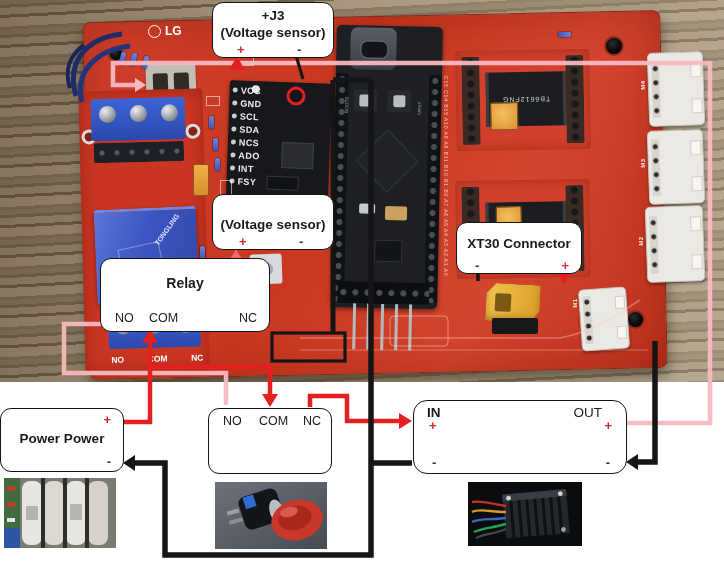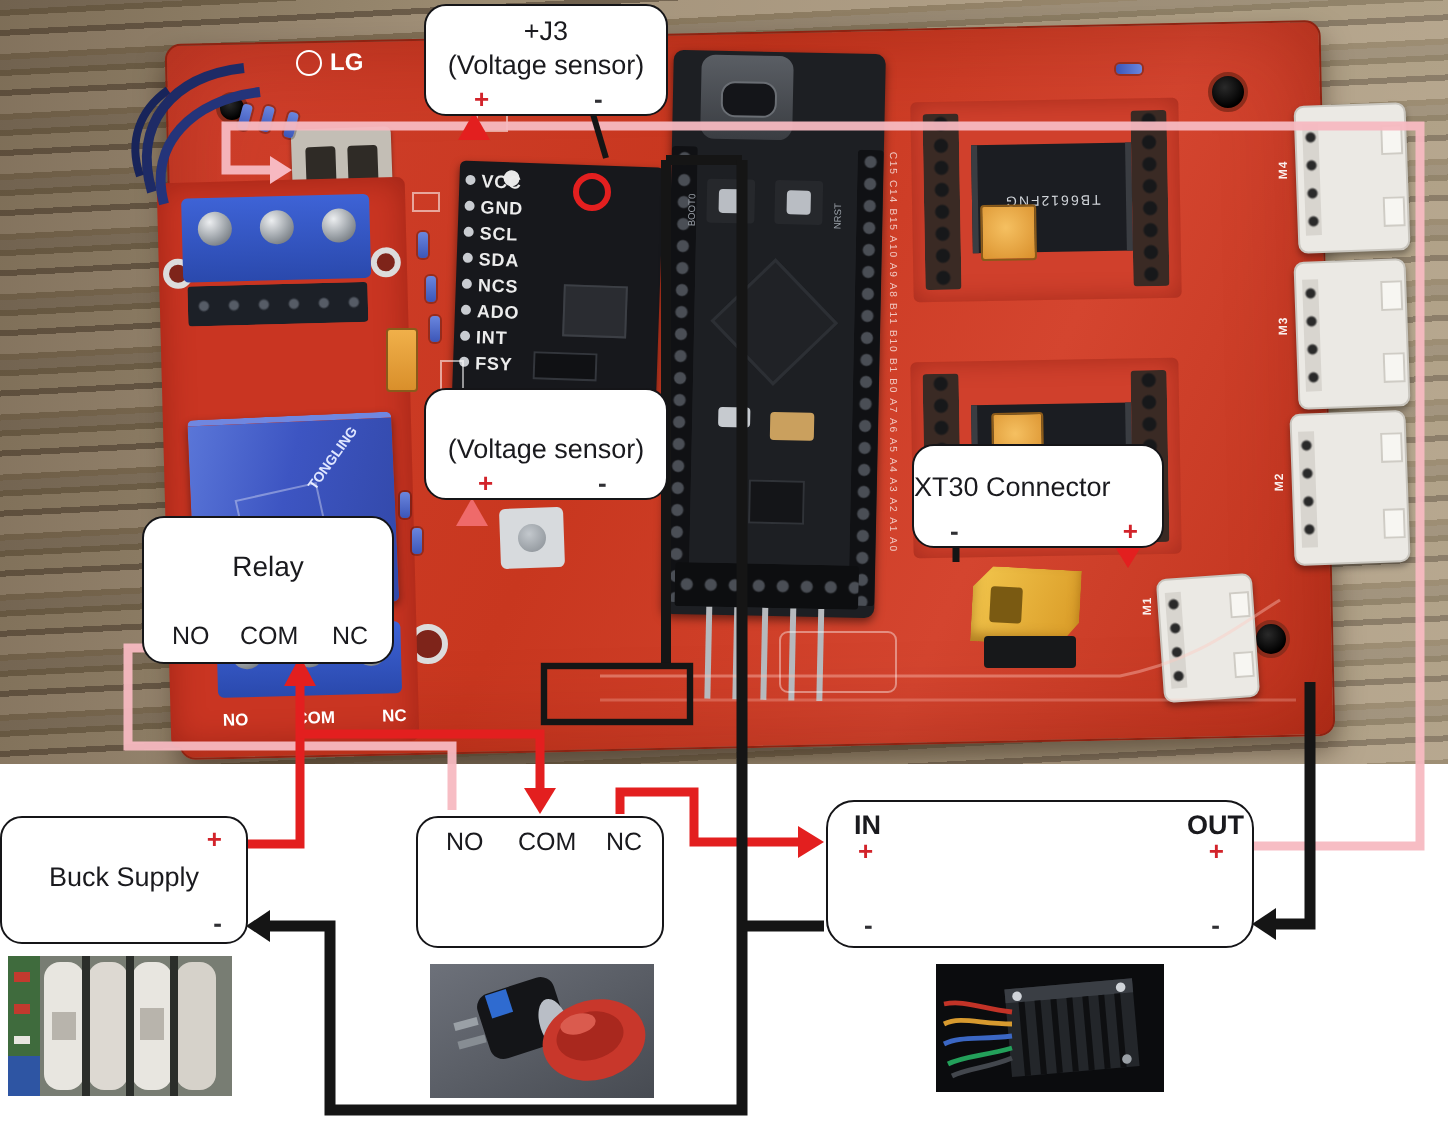--- a/index.html
+++ b/index.html
@@ -18,21 +18,21 @@
   .holeB{border-radius:50%;background:radial-gradient(circle at 40% 35%,#2a2a2a,#000 70%);border:2px solid #8d2c1b;}
   .holeW{border-radius:50%;background:#7e241a;border:3px solid #dcdcdc;}
   .res{width:5px;height:13px;background:linear-gradient(#6a86de,#3c56b8);border-radius:2px;box-shadow:0 0 0 1px rgba(0,0,0,.25);}
   .silk{border:1px solid rgba(255,255,255,.55);}
   .screw{border-radius:50%;background:radial-gradient(circle at 35% 30%,#eceef0,#9aa0a6 55%,#5c6167);}
   .dotstrip{background:radial-gradient(circle at 50% 6px,#4a4e55 2.6px,#101114 3.4px);background-size:13px 11px;border-radius:2px;}
   .lblM{color:rgba(255,255,255,.92);font-size:6px;font-weight:700;transform:rotate(-90deg);letter-spacing:.5px;}
   
   .lbl{position:absolute;background:#fff;border:1.7px solid #151518;border-radius:11px;color:#1a1a1e;z-index:6;}
   .lbl span{position:absolute;white-space:nowrap;}
-  .tt{font-size:13.5px;font-weight:400;}
+  .tt{font-size:13.5px;font-weight:700;}
   .pm{color:#d2232a;font-weight:700;font-size:13px;}
   .mm{color:#303034;font-weight:700;font-size:13px;}
   .term{font-size:12.5px;font-weight:500;}
   svg{display:block;}
   #wires{position:absolute;left:0;top:0;z-index:5;pointer-events:none;}
   .photo-thumb{position:absolute;z-index:2;}
 </style>
 </head>
 <body>
 
@@ -336,47 +336,47 @@
     <span class="pm" style="left:24px;bottom:0px;">+</span>
     <span class="mm" style="left:84px;bottom:0px;">-</span>
   </div>
 
   <div class="lbl" style="left:212px;top:194px;width:120px;height:54px;">
     <span class="tt" style="left:0;right:0;top:22px;text-align:center;">(Voltage sensor)</span>
     <span class="pm" style="left:26px;bottom:0px;">+</span>
     <span class="mm" style="left:86px;bottom:0px;">-</span>
   </div>
 
-  <div class="lbl" style="left:71px;top:258px;width:124px;height:72px;">
+  <div class="lbl" style="left:100px;top:258px;width:124px;height:72px;padding-left:44px;">
     <span class="tt" style="left:0;right:0;top:16px;text-align:center;font-size:14px;">Relay</span>
     <span class="term" style="left:14px;bottom:6px;">NO</span>
     <span class="term" style="left:48px;bottom:6px;">COM</span>
     <span class="term" style="right:12px;bottom:6px;">NC</span>
   </div>
 
   <div class="lbl" style="left:456px;top:222px;width:124px;height:50px;">
-    <span class="tt" style="left:0;right:0;top:13px;text-align:left;">XT30 Connector</span>
+    <span class="tt" style="left:0;right:0;top:13px;text-align:center;">XT30 Connector</span>
     <span class="mm" style="left:18px;bottom:0px;">-</span>
     <span class="pm" style="right:12px;bottom:0px;">+</span>
   </div>
 
   <div class="lbl" style="left:0px;top:408px;width:122px;height:62px;">
     <span class="pm" style="right:12px;top:3px;">+</span>
-    <span class="tt" style="left:0;right:0;top:22px;text-align:center;">Buck Supply</span>
+    <span class="tt" style="left:0;right:0;top:22px;text-align:center;">Power Power</span>
     <span class="mm" style="right:12px;bottom:2px;">-</span>
   </div>
 
   <div class="lbl" style="left:208px;top:408px;width:122px;height:64px;">
     <span class="term" style="left:14px;top:5px;">NO</span>
     <span class="term" style="left:50px;top:5px;">COM</span>
     <span class="term" style="right:10px;top:5px;">NC</span>
   </div>
 
   <div class="lbl" style="left:413px;top:400px;width:212px;height:72px;border-radius:14px;">
     <span class="tt" style="left:13px;top:4px;font-weight:700;">IN</span>
-    <span class="tt" style="right:4px;top:4px;font-weight:700;">OUT</span>
+    <span class="tt" style="right:24px;top:4px;font-weight:400;">OUT</span>
     <span class="pm" style="left:15px;top:17px;">+</span>
     <span class="pm" style="right:14px;top:17px;">+</span>
     <span class="mm" style="left:18px;bottom:3px;">-</span>
     <span class="mm" style="right:16px;bottom:3px;">-</span>
   </div>
 
 </div>
 
 </body></html>

